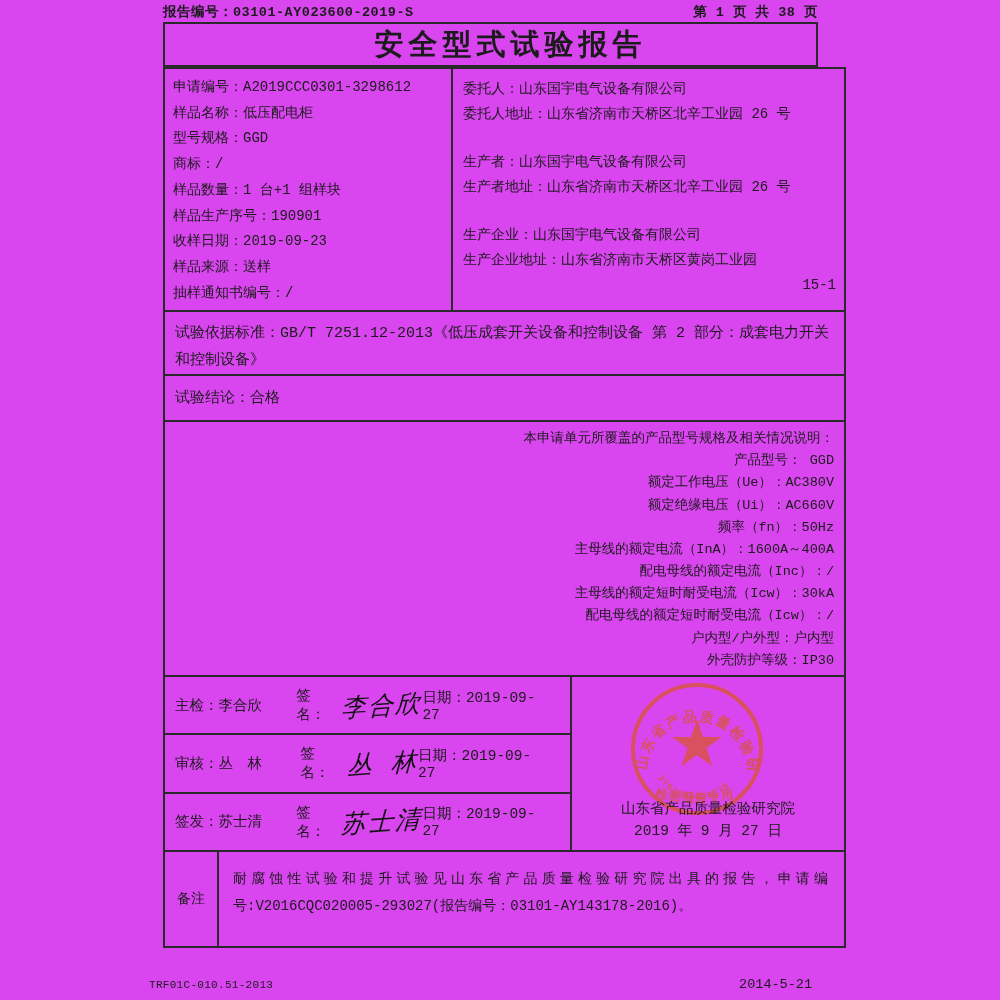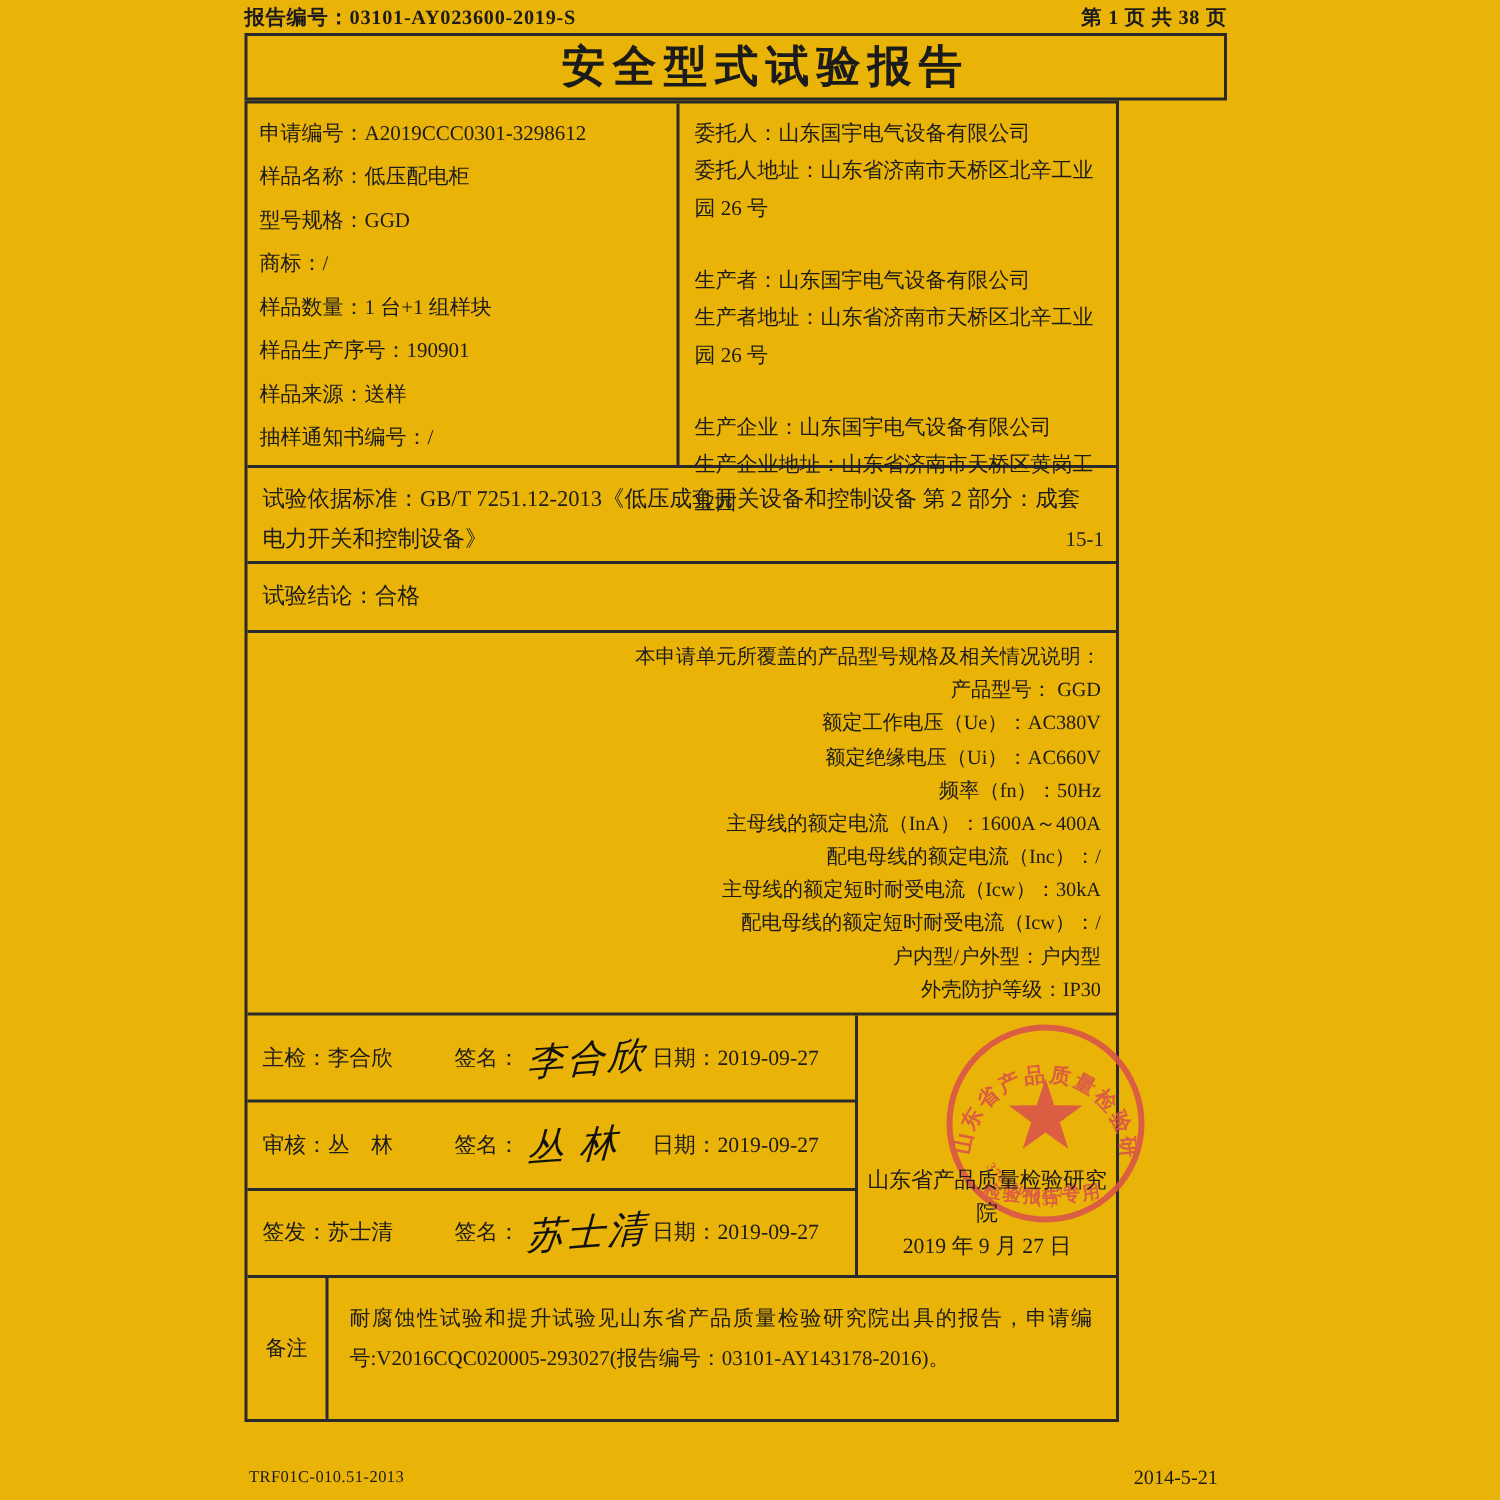--- a/index.html
+++ b/index.html
@@ -1,25 +1,25 @@
 <!DOCTYPE html>
 <html><head>
 <meta charset="utf-8">
 <style>
   * { margin:0; padding:0; box-sizing:border-box; }
   html,body { width:1000px; height:1000px; background:#ffffff; }
   body { font-family:"Liberation Serif","DejaVu Serif",serif; color:#1b1b1b; }
-  .page { position:relative; width:1000px; height:1000px; background:#eab308; overflow:hidden; }
+  .page { position:relative; width:1000px; height:1000px; background:#d946ef; overflow:hidden;font-family:Liberation Mono, monospace; }
 
   .header-row { position:absolute; top:3px; left:163px; width:655px; display:flex; justify-content:space-between; font-size:13.5px; font-weight:bold; letter-spacing:.5px; }
 
   .title-box { position:absolute; top:22px; left:163px; width:655px; height:45px; border:2px solid #2a2a2a; display:flex; align-items:center; justify-content:center; }
   .title-box .title { font-size:29px; font-weight:bold; letter-spacing:5px;margin-left:40px; }
 
-  .tbl { position:absolute; top:67px; left:163px; width:583px; height:881px; border:2px solid #2a2a2a; display:flex; flex-direction:column; }
+  .tbl { position:absolute; top:67px; left:163px; width:683px; height:881px; border:2px solid #2a2a2a; display:flex; flex-direction:column; }
   .sec { border-bottom:2px solid #2a2a2a; }
   .sec:last-child { border-bottom:none; flex:1; }
 
   .sec-info { height:243px; display:flex; }
   .info-left { width:288px; border-right:2px solid #2a2a2a; padding:5px 8px 4px 8px; display:flex; flex-direction:column; justify-content:space-around; font-size:14px; }
   .info-right { flex:1; padding:8px 8px 4px 10px; font-size:14px; }
   .info-group { margin-bottom:23px; }
   .info-group:last-child { margin-bottom:12px; }
   .info-group .iline { line-height:25px; }
   .iline-centered { text-align:right; line-height:25px; }
@@ -39,21 +39,21 @@
   .sign-date { margin-left:auto; margin-right:24px; }
 
   .stamp-cell { flex:1; position:relative; }
   .stamp-svg { position:absolute; left:55px; top:2px; opacity:.88; }
   .stamp-below { position:absolute; left:0; bottom:8px; width:100%; text-align:center; font-size:14.5px; line-height:22px; }
 
   .sec-remarks { display:flex; }
   .remarks-label { width:54px; border-right:2px solid #2a2a2a; display:flex; align-items:center; justify-content:center; font-size:14px; }
   .remarks-text { flex:1; padding:14px 16px 0 14px; font-size:14px; line-height:27px; text-align:justify; text-justify:inter-ideograph; }
 
-  .footer-left { position:absolute; left:166px; top:979px; font-size:11px; letter-spacing:.3px; }
+  .footer-left { position:absolute; left:149px; top:979px; font-size:11px; letter-spacing:.3px; }
   .footer-right { position:absolute; right:188px; top:977px; font-size:13.5px; }
 </style>
 </head>
 <body>
 
 <div class="page">
 
   <div class="header-row">
     <span>报告编号：03101-AY023600-2019-S</span>
     <span>第 1 页  共 38 页</span>
@@ -66,20 +66,21 @@
   <div class="tbl">
 
     <div class="sec sec-info">
       <div class="info-left">
         <div>申请编号：A2019CCC0301-3298612</div>
         <div>样品名称：低压配电柜</div>
         <div>型号规格：GGD</div>
         <div>商标：/</div>
         <div>样品数量：1 台+1 组样块</div>
         <div>样品生产序号：190901</div>
+        <div>收样日期：2019-09-23</div>
         <div>样品来源：送样</div>
         <div>抽样通知书编号：/</div>
       </div>
       <div class="info-right">
         <div class="info-group">
           <div class="iline">委托人：山东国宇电气设备有限公司</div>
           <div class="iline">委托人地址：山东省济南市天桥区北辛工业园 26 号</div>
         </div>
         <div class="info-group">
           <div class="iline">生产者：山东国宇电气设备有限公司</div>

